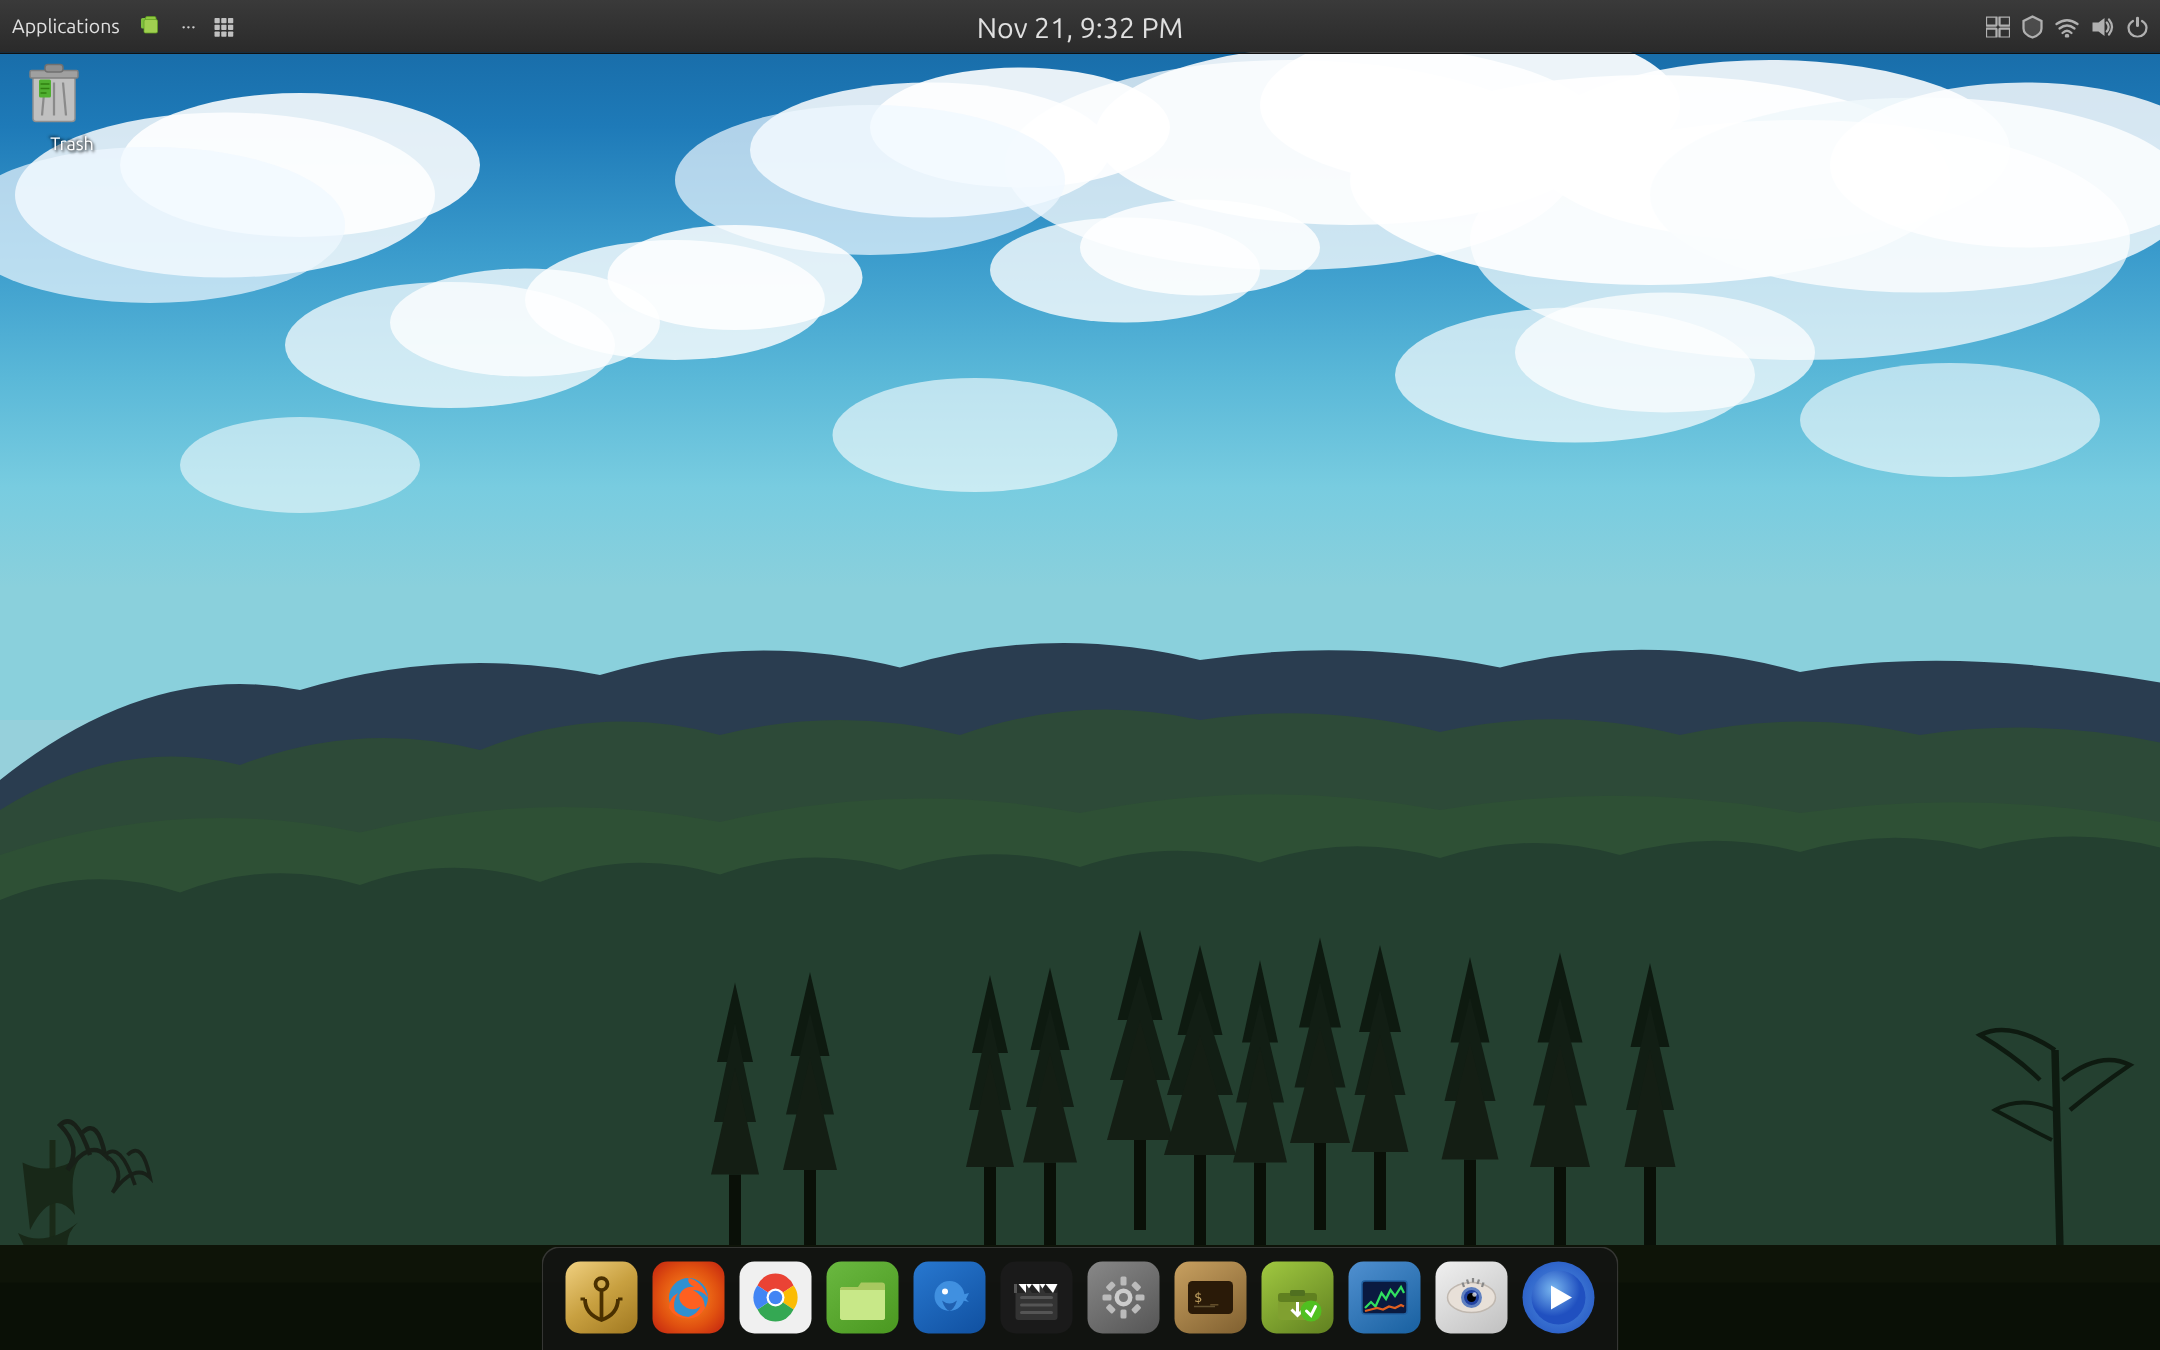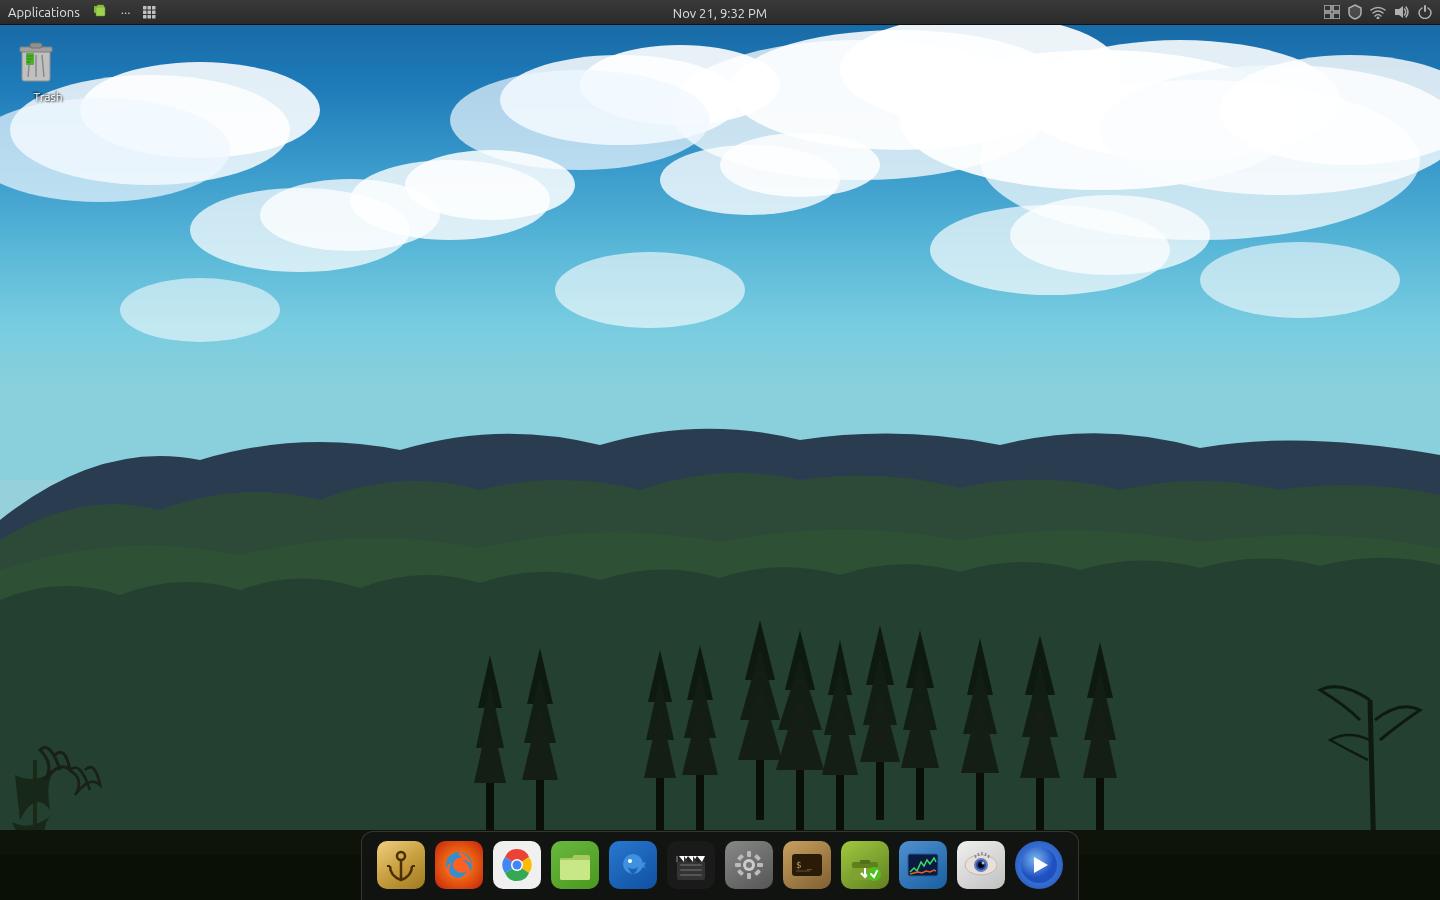--- a/index.html
+++ b/index.html
@@ -44,21 +44,21 @@
       top: 0; left: 0;
       width: 100%;
       height: 100%;
     }
 
     
     .top-panel {
       position: absolute;
       top: 0; left: 0;
       width: 100%;
-      height: 25px;
+      height: 36px;
       background: linear-gradient(180deg, #3a3a3a 0%, #2a2a2a 100%);
       display: flex;
       align-items: center;
       justify-content: space-between;
       z-index: 100;
       border-bottom: 1px solid #111;
     }
 
     .panel-left {
       display: flex;
@@ -92,21 +92,21 @@
       color: #d0d0d0;
       font-size: 13px;
       cursor: pointer;
       padding: 0 3px;
       display: flex;
       align-items: center;
     }
 
     .datetime {
       color: #e0e0e0;
-      font-size: 13px;
+      font-size: 19px;
     }
 
     
     .tray-icon {
       color: #ccc;
       font-size: 14px;
       cursor: pointer;
       display: flex;
       align-items: center;
     }

